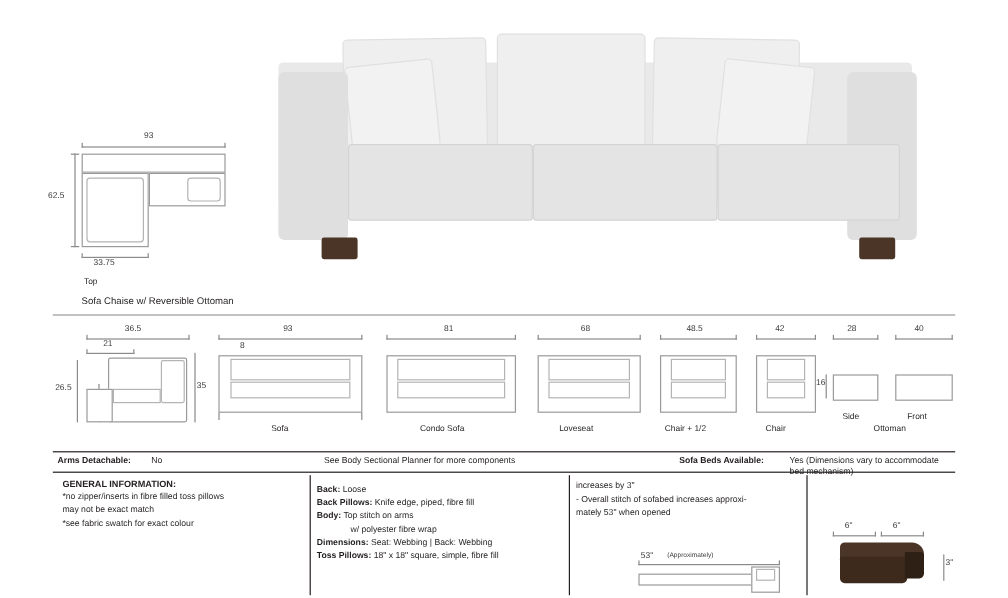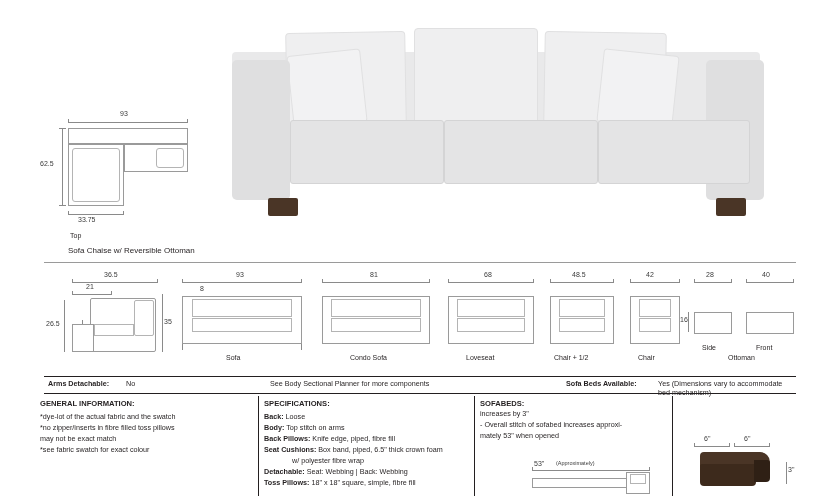--- a/index.html
+++ b/index.html
@@ -211,61 +211,54 @@
     <span class="bar-t abs" style="left:226px;top:0;">See Body Sectional Planner for more components</span>
     <span class="bar-t abs bold" style="left:522px;top:0;">Sofa Beds Available:</span>
     <span class="bar-t abs" style="left:614px;top:0;">Yes (Dimensions vary to accommodate bed mechanism)</span>
   </div>
   <div class="rule" style="left:44px;top:393px;width:752px;"></div>
 
   <div class="ln vline" style="left:258px;top:396px;height:100px;background:#231f20;"></div>
   <div class="ln vline" style="left:474px;top:396px;height:100px;background:#231f20;"></div>
   <div class="ln vline" style="left:672px;top:396px;height:100px;background:#231f20;"></div>
 
-  <div class="abs" style="left:40px;top:399px;width:204px;">
+  <div class="abs" style="left:52px;top:399px;width:204px;">
     <div class="sec-h">GENERAL INFORMATION:</div>
-    <div class="sec-t" style="margin-top:3px;">*dye-lot of the actual fabric and the swatch</div>
     <div class="sec-t">*no zipper/inserts in fibre filled toss pillows</div>
     <div class="sec-t">   may not be exact match</div>
     <div class="sec-t">*see fabric swatch for exact colour</div>
   </div>
 
   <div class="abs" style="left:264px;top:399px;width:206px;">
-    <div class="sec-h">SPECIFICATIONS:</div>
     <div class="sec-t" style="margin-top:3px;">
       <span class="bold">Back:</span>
       <span>Loose</span>
     </div>
     <div class="sec-t">
+      <span class="bold">Back Pillows:</span>
+      <span>Knife edge, piped, fibre fill</span>
+    </div>
+    <div class="sec-t">
       <span class="bold">Body:</span>
       <span>Top stitch on arms</span>
     </div>
-    <div class="sec-t">
-      <span class="bold">Back Pillows:</span>
-      <span>Knife edge, piped, fibre fill</span>
-    </div>
-    <div class="sec-t">
-      <span class="bold">Seat Cushions:</span>
-      <span>Box band, piped, 6.5" thick crown foam</span>
-    </div>
     <div class="sec-t" style="padding-left:28px;">
       <span>w/ polyester fibre wrap</span>
     </div>
     <div class="sec-t">
-      <span class="bold">Detachable:</span>
+      <span class="bold">Dimensions:</span>
       <span>Seat: Webbing  |  Back: Webbing</span>
     </div>
     <div class="sec-t">
       <span class="bold">Toss Pillows:</span>
       <span>18" x 18" square, simple, fibre fill</span>
     </div>
   </div>
 
   <div class="abs" style="left:480px;top:399px;width:190px;">
-    <div class="sec-h">SOFABEDS:</div>
     <div class="sec-t">increases by 3"</div>
     <div class="sec-t">- Overall stitch of sofabed increases approxi-</div>
     <div class="sec-t">mately 53" when opened</div>
   </div>
 
   <div class="abs" style="left:500px;top:462px;width:160px;height:34px;">
     <div class="ln hline" style="left:32px;top:8px;width:118px;"></div>
     <div class="tick" style="left:32px;top:5px;"></div>
     <div class="tick" style="left:149px;top:5px;"></div>
     <div class="dim abs" style="left:34px;top:-2px;">53"</div>

